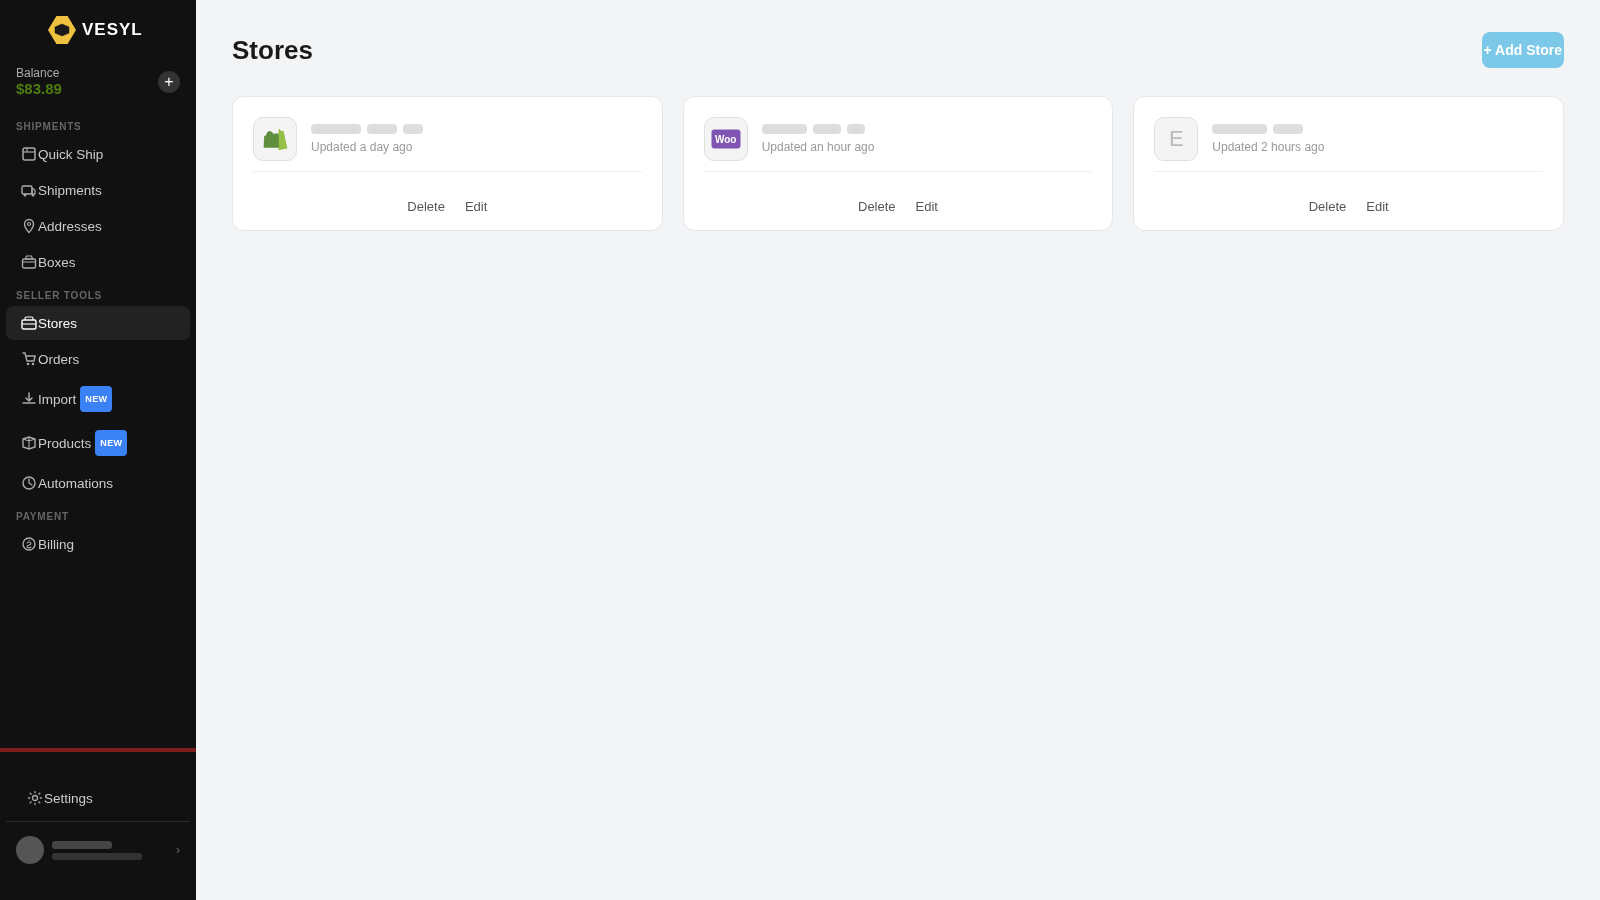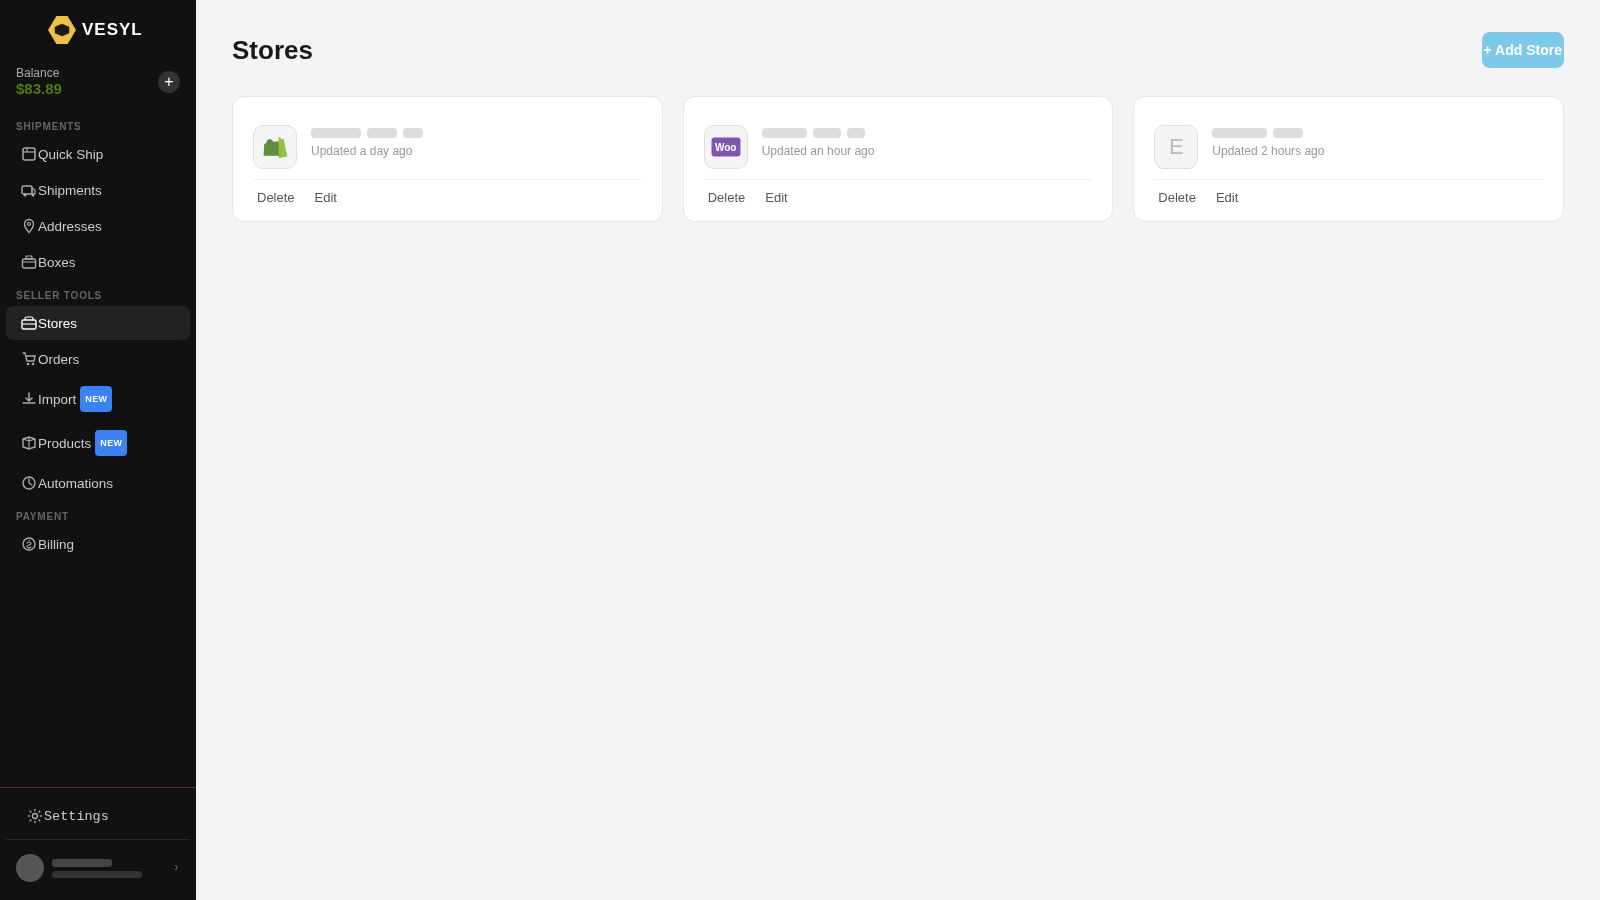--- a/index.html
+++ b/index.html
@@ -57,23 +57,22 @@
       text-decoration: none;
     }
     .sidebar-item.active { background: #222; color: #fff; }
     .sidebar-item-icon { width: 18px; height: 18px; display: flex; align-items: center; justify-content: center; flex-shrink: 0; }
     .badge-new {
       font-size: 9px; font-weight: 700; background: #3b82f6; color: #fff;
       border-radius: 4px; padding: 8px 5px; margin-left: 4px; letter-spacing: 0.04em;
     }
     .sidebar-footer {
       margin-top: auto;
-      padding: 10px 6px;
-      border-top: 1px solid #7f1d1d;
-      font-family: Liberation Mono, monospace;
+      padding: 28px 6px;
+      border-top: 4px solid #7f1d1d;
     }
     .sidebar-user-row {
       display: flex; align-items: center; gap: 8px;
       padding: 8px 10px; cursor: pointer;
     }
     .user-avatar {
       width: 28px; height: 28px; border-radius: 50%;
       background: #555; display: flex; align-items: center; justify-content: center;
       font-size: 11px; color: #fff;
     }
@@ -135,40 +134,39 @@
       display: flex;
       align-items: center;
       gap: 14px;
     }
     .store-logo {
       width: 44px; height: 44px; border-radius: 10px;
       background: #f0f0f0; display: flex; align-items: center; justify-content: center;
       font-size: 20px; color: #888; font-weight: 700;
       flex-shrink: 0;
       border: 1px solid #e0e0e0;
-      margin-top: 8px;
     }
     .store-logo.shopify { background: #f4f4f4; }
     .store-logo.woo { background: #f4f4f4; color: #96588a; }
     .store-logo.etsy { background: #f4f4f4; color: #aaa; font-size: 24px; }
     .store-info { flex: 1; }
     .store-name-bar {
       display: flex; gap: 6px; align-items: center; margin-bottom: 6px;
     }
     .placeholder-bar {
       height: 10px; border-radius: 4px; background: #ddd;
     }
     .store-updated {
       font-size: 12px; color: #999; margin-top: 0;
     }
     .store-card-actions {
       display: flex;
-      justify-content: flex-start;
+      justify-content: center;
       gap: 12px;
-      padding-top: 8px;
+      padding-top: 25px;
       border-top: 1px solid #f0f0f0;
     }
     .card-action-btn {
       background: none; border: none;
       font-size: 13px; color: #555; cursor: pointer; padding: 2px 4px;
       font-weight: 500;
     }
 
     
     svg { display: block; }

